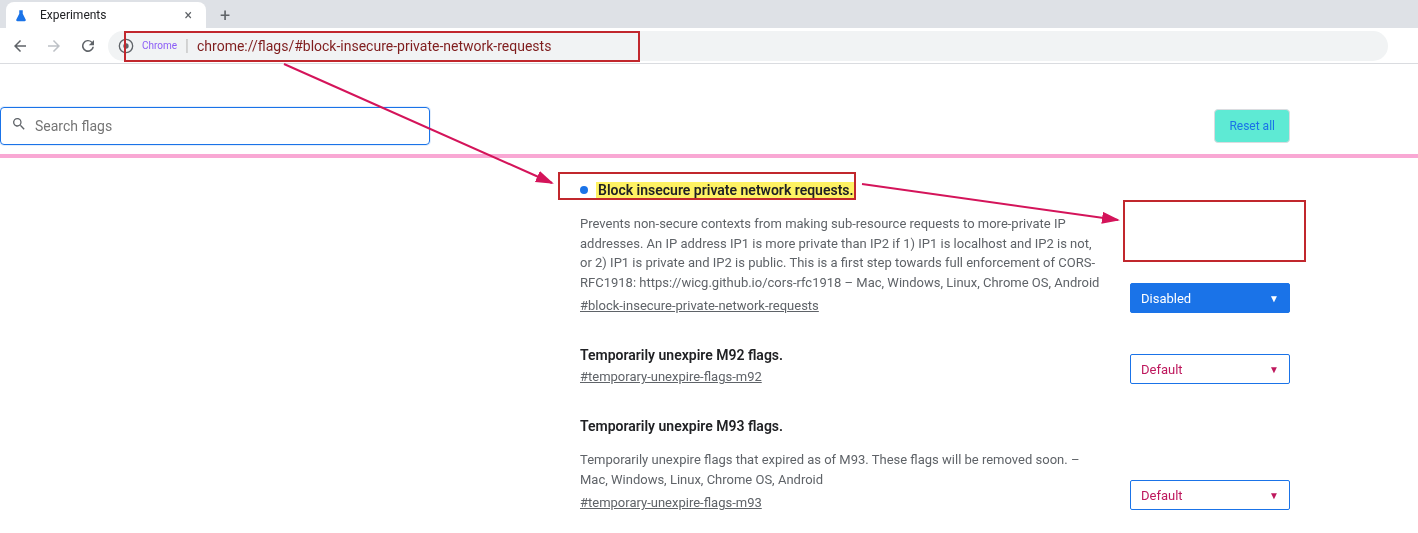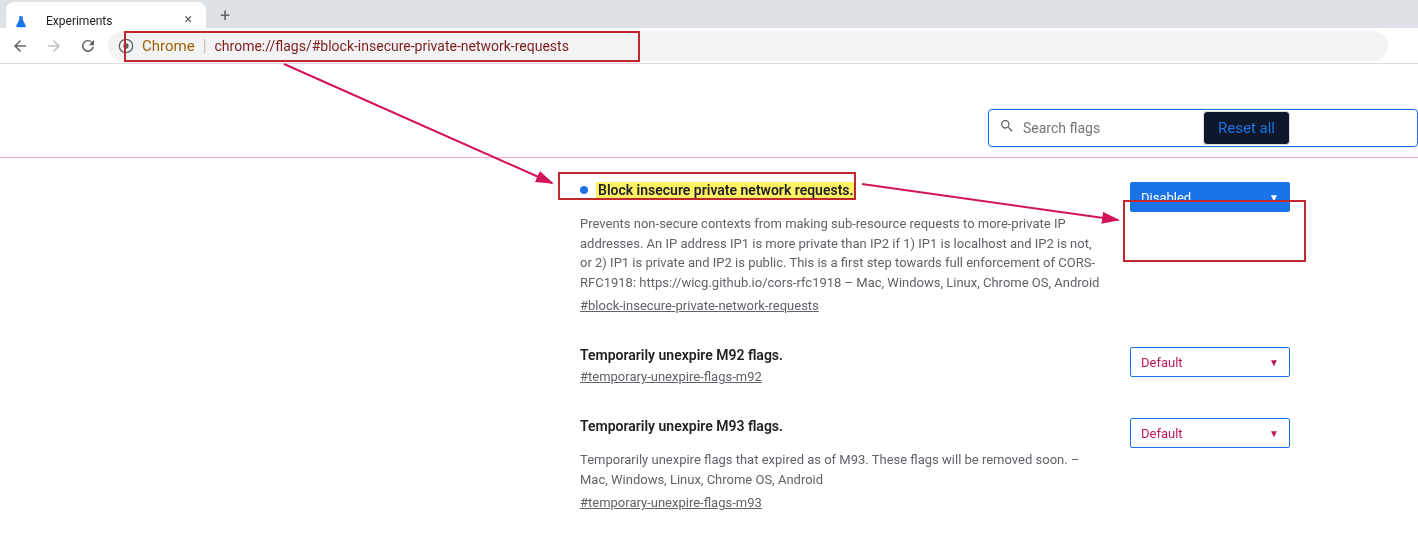--- a/index.html
+++ b/index.html
@@ -1,46 +1,46 @@
 <!DOCTYPE html>
 <html><head>
   <meta charset="utf-8">
   <style>
     * { margin:0; padding:0; box-sizing:border-box; font-family:-apple-system,BlinkMacSystemFont,"Segoe UI",Roboto,Arial,sans-serif; }
     body { background:#fff; width:1418px; height:533px; overflow:hidden; position:relative; }
 
     .tabstrip { height:28px; background:#dee1e6; display:flex; align-items:flex-end; padding:0 6px; }
-    .tab { height:26px; background:#fff; border-radius:8px 8px 0 0; display:flex; align-items:flex-end; padding:0 10px 0 8px; gap:18px; min-width:200px; position:relative; }
+    .tab { height:26px; background:#fff; border-radius:8px 8px 0 0; display:flex; align-items:center; padding:0 10px 0 8px; gap:12px; min-width:200px; position:relative; }
     .tab .favicon { width:14px; height:14px; color:#1a73e8; display:inline-block; }
     .tab-title { font-size:12px; color:#202124; flex:1; white-space:nowrap; overflow:hidden; text-overflow:ellipsis; }
     .tab-close { font-size:14px; color:#5f6368; line-height:1; padding:2px 4px; cursor:pointer; }
     .newtab { width:26px; height:26px; display:flex; align-items:center; justify-content:center; font-size:18px; color:#5f6368; cursor:pointer; margin-left:6px; }
 
     .toolbar { height:36px; background:#fff; display:flex; align-items:center; padding:0 6px; gap:6px; border-bottom:1px solid #dadce0; }
     .nav-ico { width:28px; height:28px; display:flex; align-items:center; justify-content:center; color:#5f6368; cursor:pointer; border-radius:50%; }
     .nav-ico.dis { color:#bdc1c6; }
     .omnibox { flex:0 0 1280px; height:30px; border-radius:15px; background:#f1f3f4; display:flex; align-items:center; padding:0 10px; gap:8px; position:relative; }
     .omnibox .site-ico { width:16px; height:16px; color:#5f6368; }
-    .om-chiplabel { font-size:15px; color:#a16207; }
+    .om-chiplabel { font-size:10px; color:#8b5cf6; }
     .om-div { color:#c0c0c0; }
     .om-url { font-size:14px; color:#7f1d1d; }
 
     .bookbar { height:34px; background:#fff; }
 
     .page { background:#fff; }
-    .topctl { height:60px; display:flex; align-items:center; justify-content:flex-end; position:relative; border-bottom:1px solid #f9a8d4; }
+    .topctl { height:60px; display:flex; align-items:center; justify-content:flex-start; position:relative; border-bottom:4px solid #f9a8d4; }
     .searchwrap { width:430px; height:38px; border:1px solid #1a73e8; border-radius:4px; display:flex; align-items:center; padding:0 10px; gap:8px; box-shadow:0 0 0 1px rgba(26,115,232,.12); }
     .searchwrap .si { color:#5f6368; }
     .searchwrap input { border:none; outline:none; flex:1; font-size:14px; background:transparent; }
-    .resetbtn { position:absolute; right:128px; height:34px; border:1px solid #dadce0; border-radius:4px; background:#0f172a; padding:0 14px; font-size:15px; color:#1a73e8; cursor:pointer; }
+    .resetbtn { position:absolute; right:128px; height:34px; border:1px solid #dadce0; border-radius:4px; background:#5eead4; padding:0 14px; font-size:12px; color:#1a73e8; cursor:pointer; }
 
     .flags { padding:14px 0 0; }
     .flag { display:flex; padding:10px 128px 24px 580px; gap:24px; }
     .flag-main { flex:1; min-width:0; }
-    .flag-side { flex:0 0 160px; display:flex; align-items:flex-start; }
+    .flag-side { flex:0 0 160px; display:flex; align-items:flex-end; }
     .flag-title { font-size:14px; font-weight:600; color:#202124; margin-bottom:6px; display:flex; align-items:center; gap:8px; }
     .flag-title .dot { width:8px; height:8px; border-radius:50%; background:#1a73e8; display:inline-block; flex:0 0 8px; }
     .flag-title .hl { background:#fef263; padding:0 2px; }
     .flag-desc { font-size:13px; color:#5f6368; line-height:1.5; margin-bottom:6px;margin-top:16px; }
     .flag-hash { font-size:13px; color:#5f6368; text-decoration:underline; cursor:pointer; }
     .sel { width:160px; height:30px; border:1px solid #1a73e8; border-radius:2px; color:#be185d; font-size:13px; display:flex; align-items:center; justify-content:space-between; padding:0 10px; cursor:pointer; background:#fff; }
     .sel.active { background:#1a73e8; color:#fff; }
     .sel .chev { font-size:10px; }
 
     

